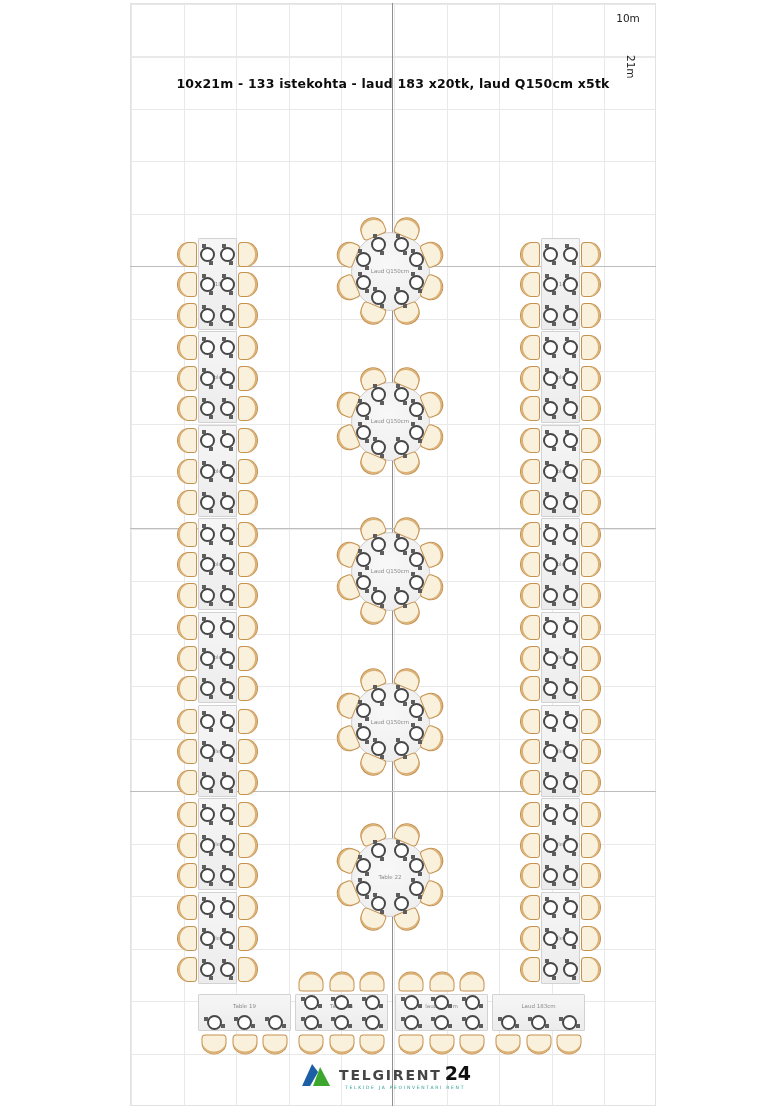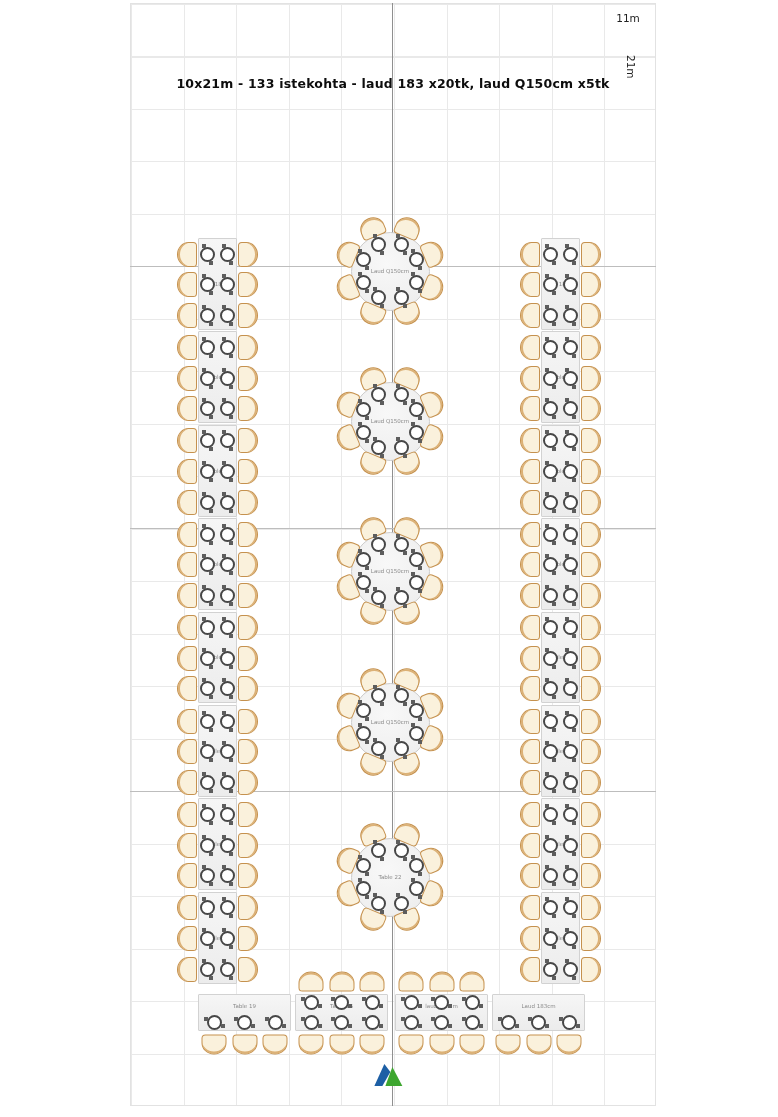--- a/index.html
+++ b/index.html
@@ -48,21 +48,21 @@
 <body>
 
 <div id="page">
   <div id="grid"></div>
   <div class="center-v"></div>
   <div class="major-h" style="top:265.5px"></div>
   <div class="major-h" style="top:528px"></div>
   <div class="major-h" style="top:790.5px"></div>
 
   <div id="title">10x21m - 133 istekohta - laud 183 x20tk, laud Q150cm x5tk</div>
-  <div id="dim-w">11m</div>
+  <div id="dim-w">10m</div>
   <div id="dim-h">21m</div>
 
   <div id="furniture">
       <div class="rect-table" style="left: 198px; top: 238px; width: 39px; height: 91.9px;"></div>
       <div class="tlabel" style="left: 188px; top: 280.7px; width: 59px;">laud 183cm</div>
       <div class="chair" style="left: 177px; top: 241.5px;"></div>
       <div class="chair" style="left: 238px; top: 241.5px; transform: scaleX(-1);"></div>
       <div class="plate v" style="left: 200px; top: 246.5px;"></div>
       <div class="plate v" style="left: 220px; top: 246.5px;"></div>
       <div class="chair" style="left: 177px; top: 272.1px;"></div>
@@ -419,14 +419,21 @@
       <div class="plate h" style="left: 561.5px; top: 1014.5px;"></div>
     </div>
 
   <div id="logo">
     <span>
       <svg width="32" height="32" viewBox="0 0 32 32">
         <polygon points="2,28 12,6 18,14 10,28" fill="#1d5fa5"></polygon>
         <polygon points="13,28 20,9 30,28" fill="#3da62f"></polygon>
       </svg>
     </span>
+    <span id="logo-text">
+      <span id="logo-row">
+        <span id="logo-name">TELGIRENT</span>
+        <span id="logo-number">24</span>
+      </span>
+      <span id="logo-tagline">TELKIDE JA PEOINVENTARI RENT</span>
+    </span>
   </div>
 </div>
 
 </body></html>

